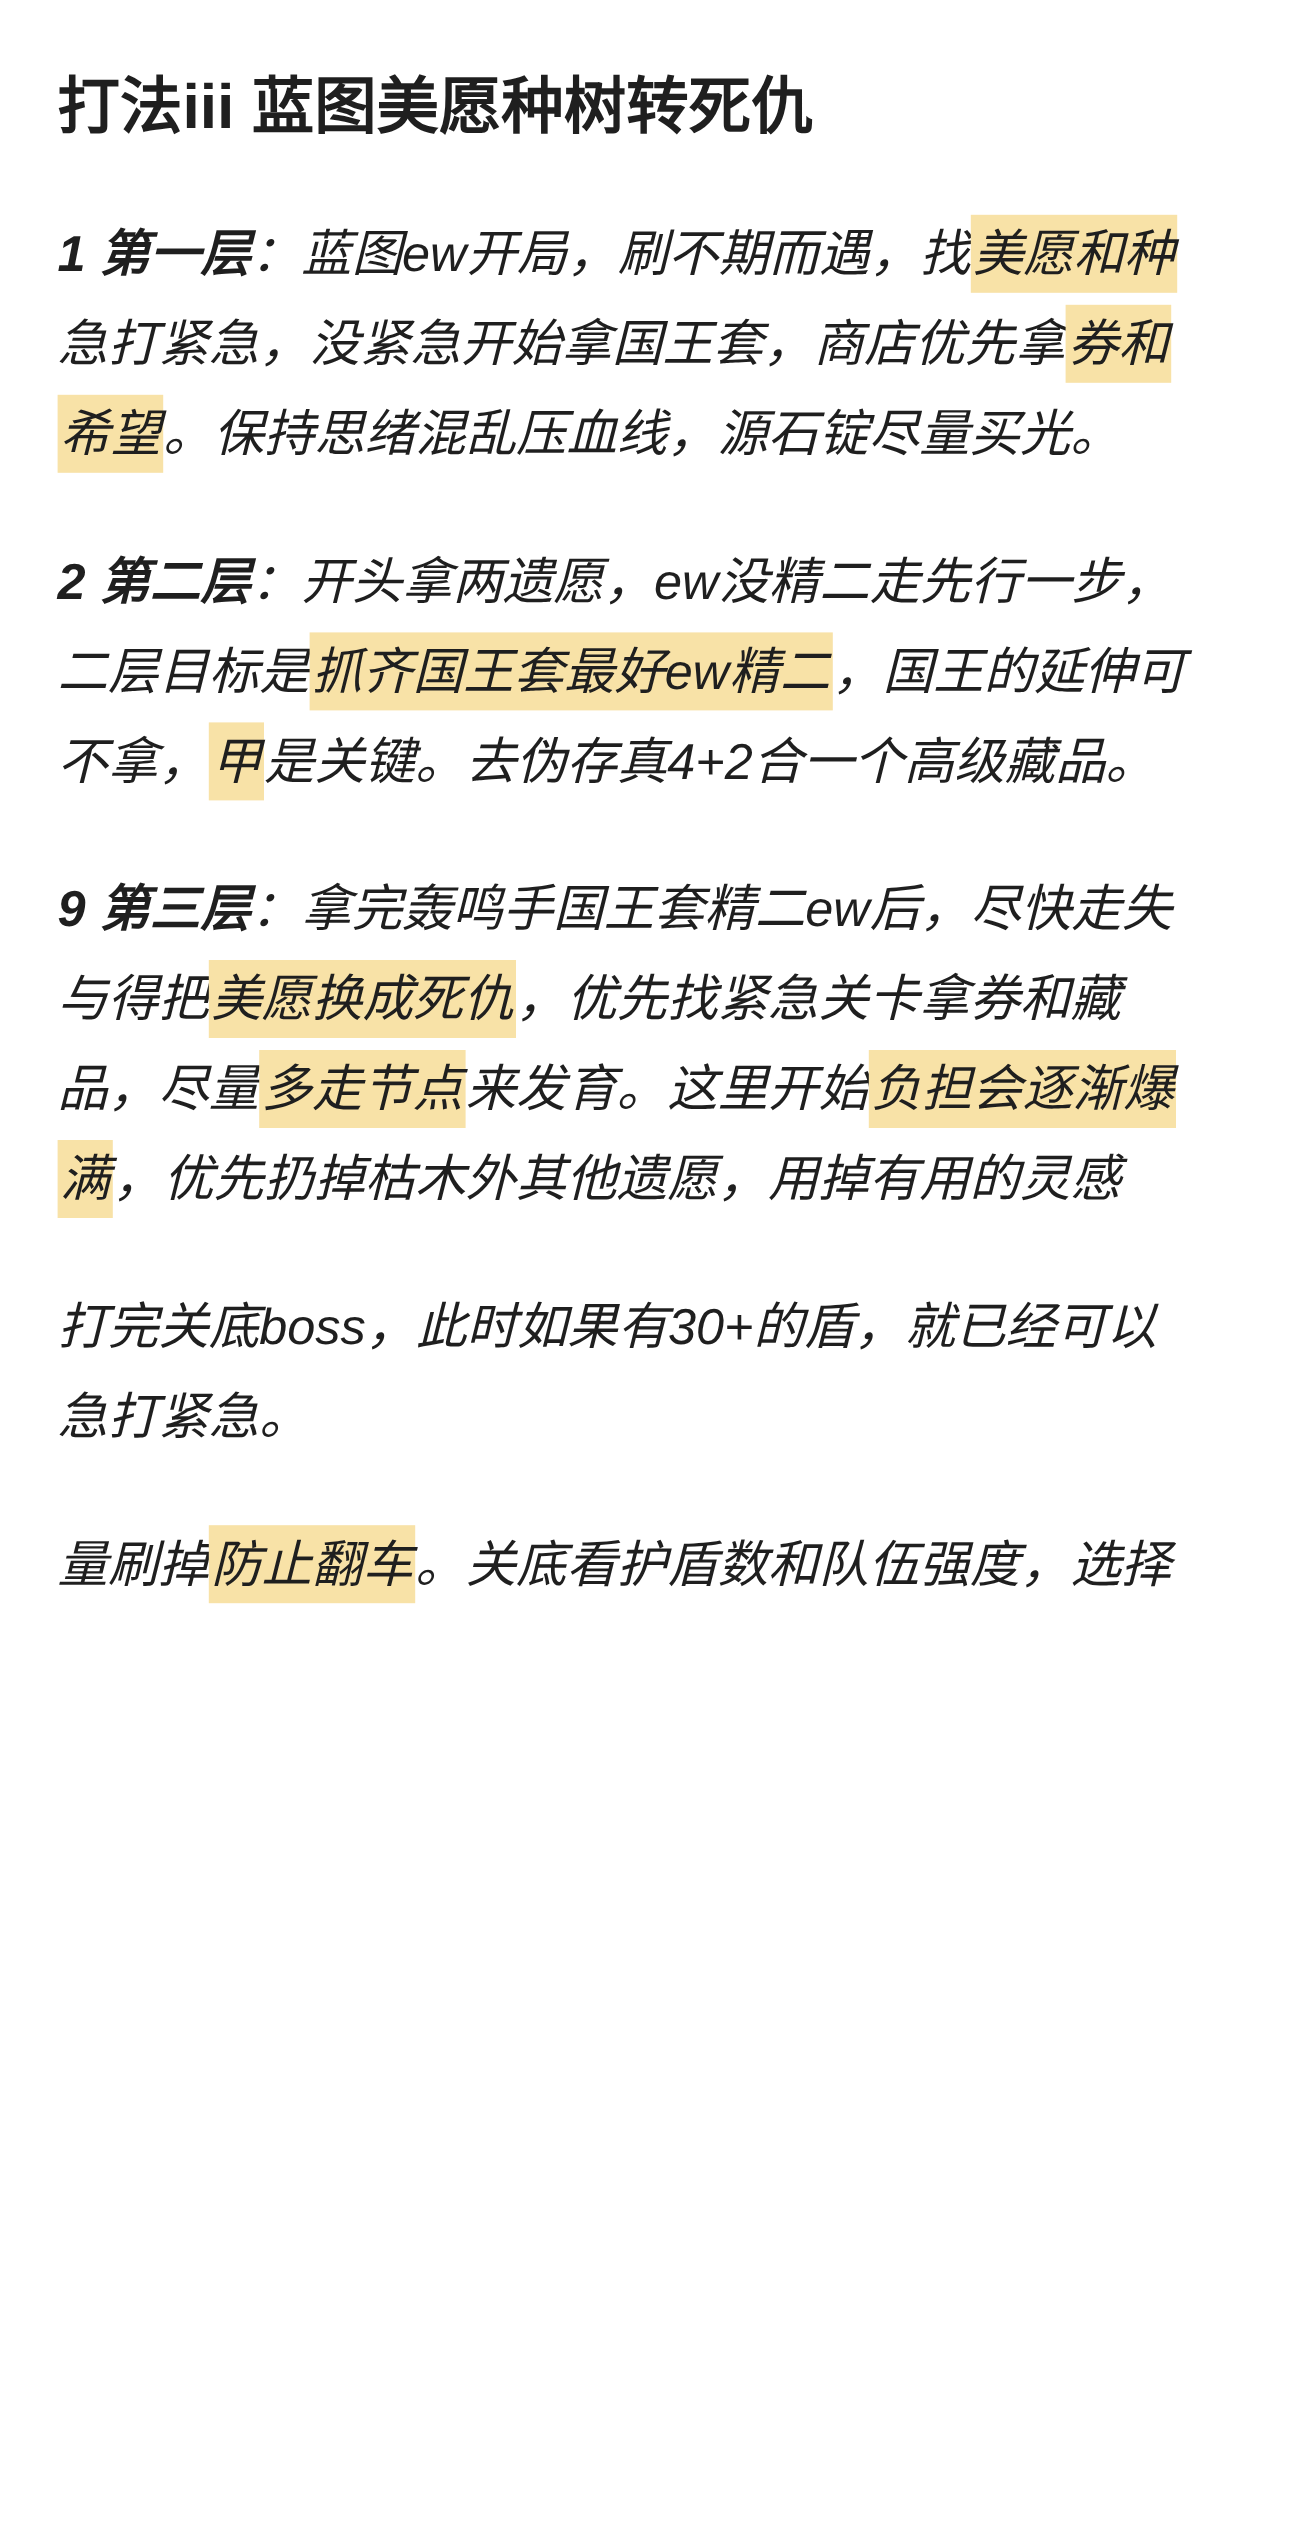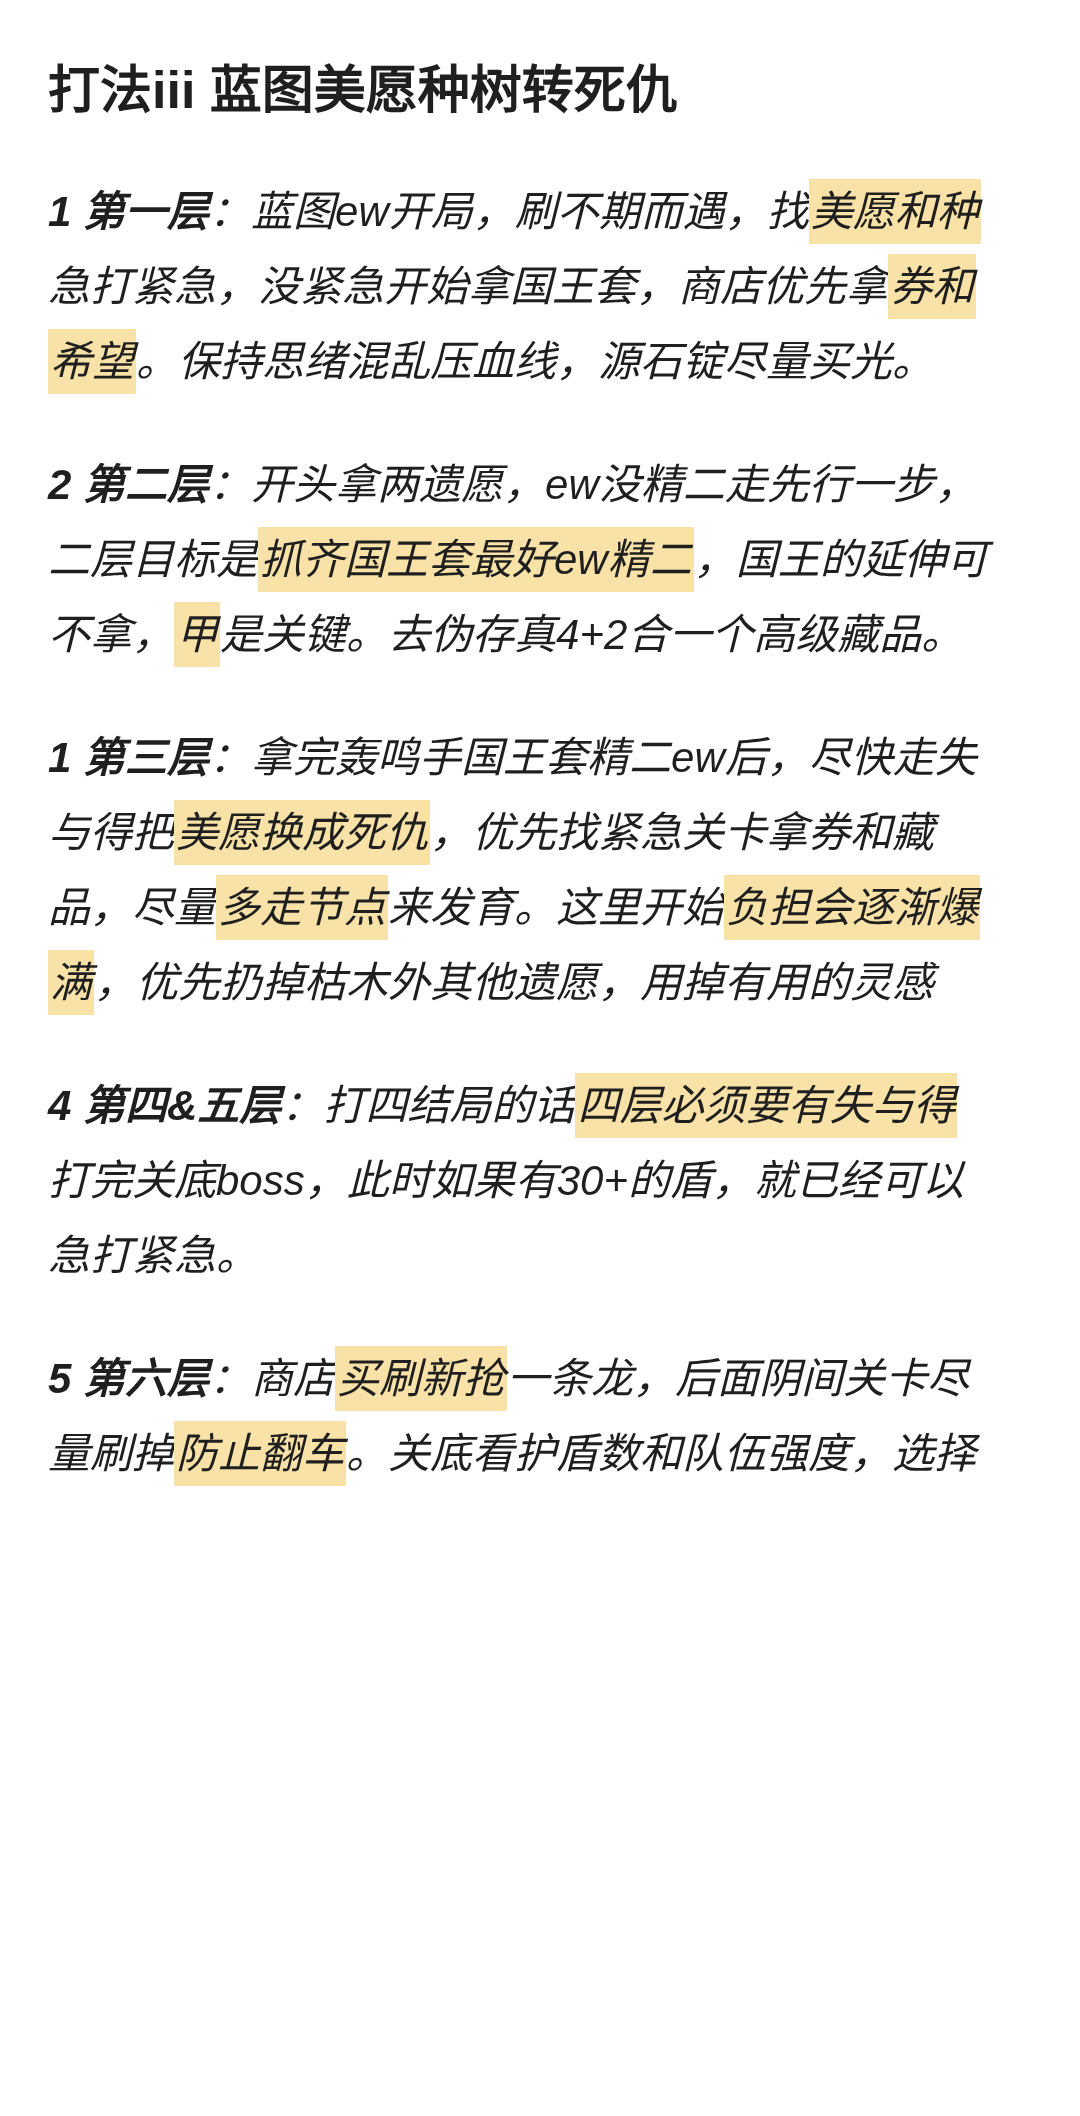--- a/index.html
+++ b/index.html
@@ -62,28 +62,26 @@
         <div class="line"><span class="run b">1 第一层</span><span class="run">：蓝图ew开局，刷不期而遇，找</span><span class="run hl">美愿和种</span></div>
         <div class="line"><span class="run">急打紧急，没紧急开始拿国王套，商店优先拿</span><span class="run hl">券和</span></div>
         <div class="line"><span class="run hl">希望</span><span class="run">。保持思绪混乱压血线，源石锭尽量买光。</span></div>
       </div>
       <div class="para">
         <div class="line"><span class="run b">2 第二层</span><span class="run">：开头拿两遗愿，ew没精二走先行一步，</span></div>
         <div class="line"><span class="run">二层目标是</span><span class="run hl">抓齐国王套最好ew精二</span><span class="run">，国王的延伸可</span></div>
         <div class="line"><span class="run">不拿，</span><span class="run hl">甲</span><span class="run">是关键。去伪存真4+2合一个高级藏品。</span></div>
       </div>
       <div class="para">
-        <div class="line"><span class="run b">1 第三层</span><span class="run">：拿完轰鸣手国王套精二ew后，尽快走失</span></div>
+        <div class="line"><span class="run b">9 第三层</span><span class="run">：拿完轰鸣手国王套精二ew后，尽快走失</span></div>
         <div class="line"><span class="run">与得把</span><span class="run hl">美愿换成死仇</span><span class="run">，优先找紧急关卡拿券和藏</span></div>
         <div class="line"><span class="run">品，尽量</span><span class="run hl">多走节点</span><span class="run">来发育。这里开始</span><span class="run hl">负担会逐渐爆</span></div>
         <div class="line"><span class="run hl">满</span><span class="run">，优先扔掉枯木外其他遗愿，用掉有用的灵感</span></div>
       </div>
       <div class="para">
-        <div class="line"><span class="run b">4 第四&amp;五层</span><span class="run">：打四结局的话</span><span class="run hl">四层必须要有失与得</span></div>
         <div class="line"><span class="run">打完关底boss，此时如果有30+的盾，就已经可以</span></div>
         <div class="line"><span class="run">急打紧急。</span></div>
       </div>
       <div class="para">
-        <div class="line"><span class="run b">5 第六层</span><span class="run">：商店</span><span class="run hl">买刷新抢</span><span class="run">一条龙，后面阴间关卡尽</span></div>
         <div class="line"><span class="run">量刷掉</span><span class="run hl">防止翻车</span><span class="run">。关底看护盾数和队伍强度，选择</span></div>
       </div>
     </section>
 </main>
 
 </body></html>

